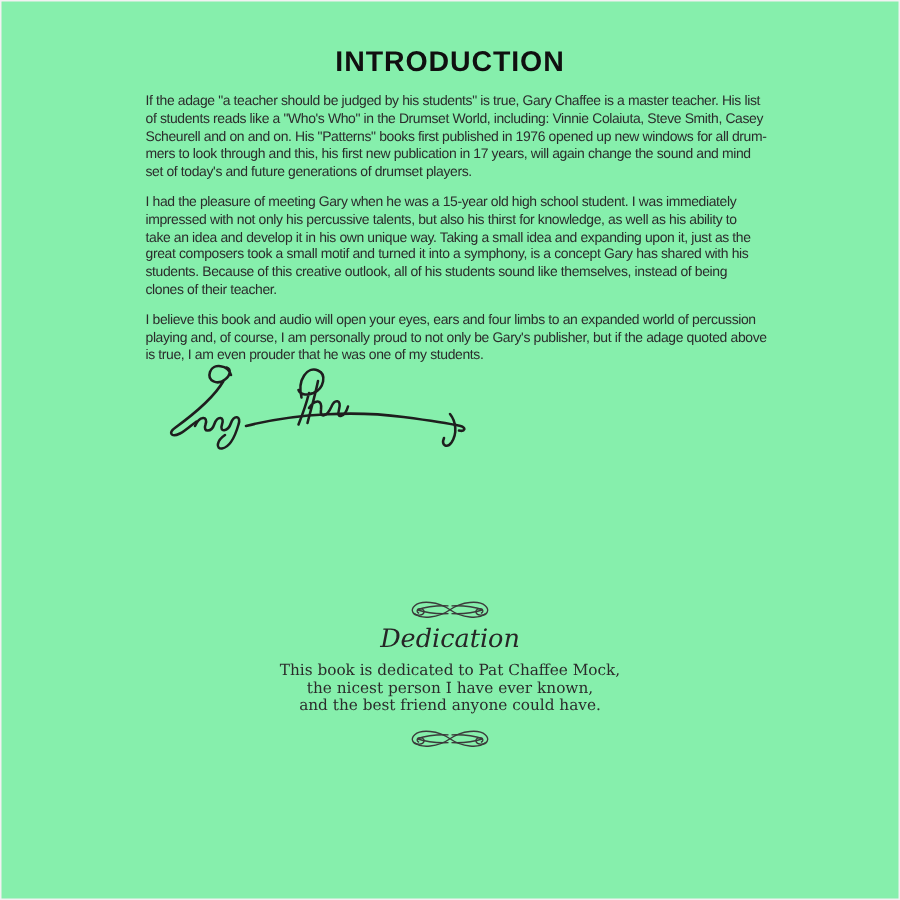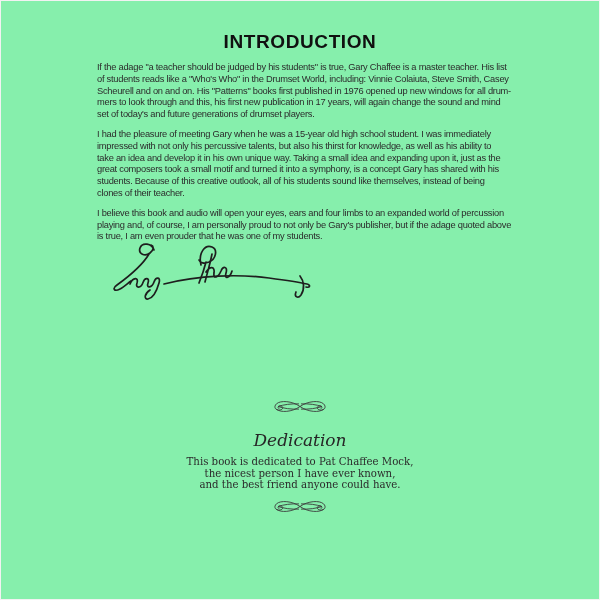--- a/index.html
+++ b/index.html
@@ -51,21 +51,21 @@
     display: flex;
     flex-direction: column;
     align-items: center;
     color: #2b2b2b;
   }
   .ded-heading {
     font-family: "DejaVu Serif", serif;
     font-style: italic;
     font-size: 17px;
     line-height: 21px;
-    margin: 17px 0 5px 0;
+    margin: 3px 0 5px 0;
     color: #262626;
   }
   .ded-text {
     font-family: "DejaVu Serif", serif;
     font-size: 10.2px;
     line-height: 11.6px;
     text-align: center;
     white-space: pre-line;
     color: #2b2b2b;
   }

